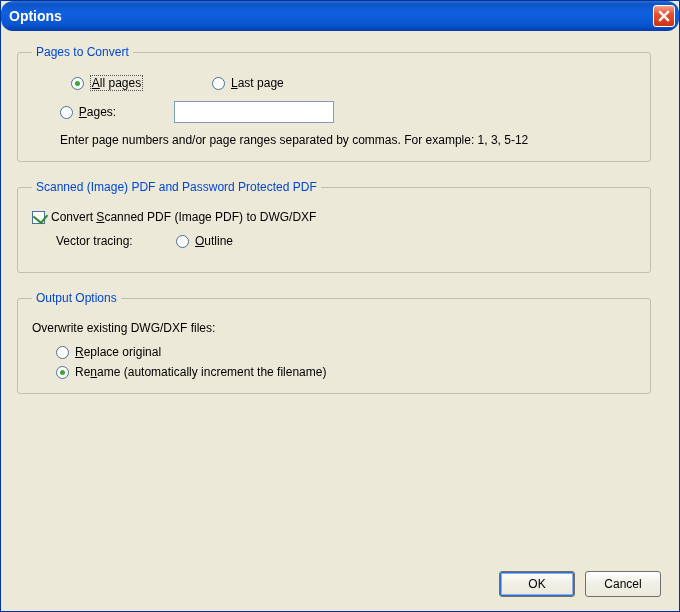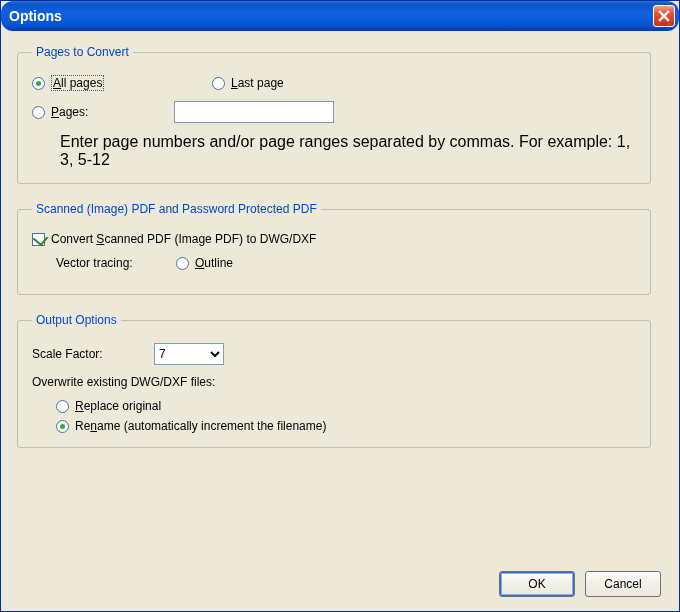--- a/index.html
+++ b/index.html
@@ -58,20 +58,21 @@
   .row {
     display: flex;
     align-items: center;
     margin-bottom: 10px;
   }
   .radio, .checkbox {
     display: inline-flex;
     align-items: center;
     cursor: pointer;
     margin-right: 30px;
+    justify-content: center;
   }
   .radio-dot {
     width: 13px; height: 13px;
     border: 1px solid #4b6f9e;
     border-radius: 50%;
     background: #fff;
     margin-right: 6px;
     position: relative;
     flex-shrink: 0;
   }
@@ -107,21 +108,21 @@
   }
   input.textfield {
     height: 22px;
     border: 1px solid #7f9db9;
     background: #fff;
     padding: 2px 4px;
     font-family: inherit;
     font-size: 12px;
   }
   .hint {
-    font-size: 16px;
+    font-size: 12px;
     color: #000;
     margin-left: 28px;
   }
   .label-inline {
     margin-right: 10px;
   }
   select.combo {
     height: 22px;
     width: 70px;
     border: 1px solid #7f9db9;
@@ -203,26 +204,20 @@
         <label class="radio">
           <span class="radio-dot"></span>
           <span class="lbl"><span class="underline-first">O</span>utline</span>
         </label>
       </div>
     </fieldset>
 
     <fieldset class="group" style="margin-bottom:8px;">
       <legend>Output Options</legend>
       <div class="row">
-        <span class="label-inline lbl" style="width:112px;">Scale Factor:</span>
-        <select class="combo">
-          <option>7</option>
-        </select>
-      </div>
-      <div class="row">
         <span class="lbl">Overwrite existing DWG/DXF files:</span>
       </div>
       <div class="row indent" style="margin-bottom:6px;">
         <label class="radio">
           <span class="radio-dot"></span>
           <span class="lbl"><span class="underline-first">R</span>eplace original</span>
         </label>
       </div>
       <div class="row indent" style="margin-bottom:0;">
         <label class="radio">

